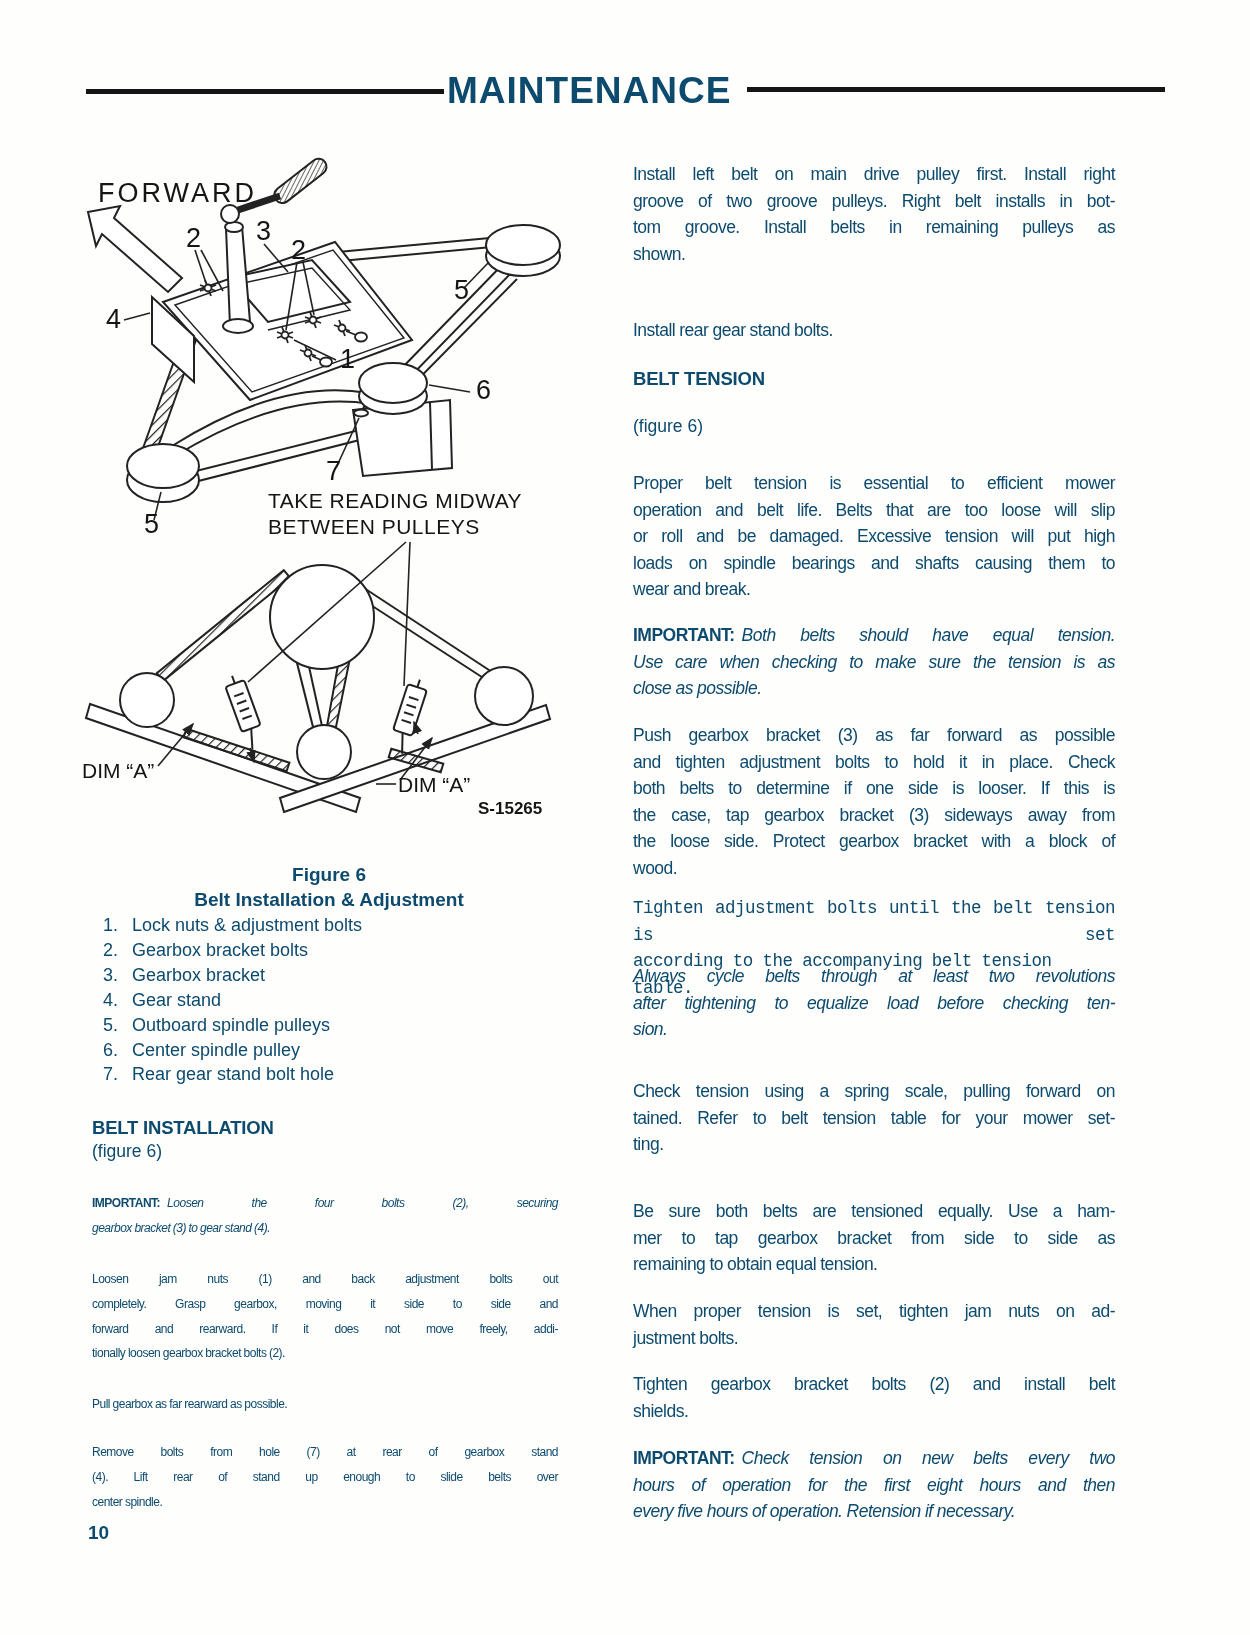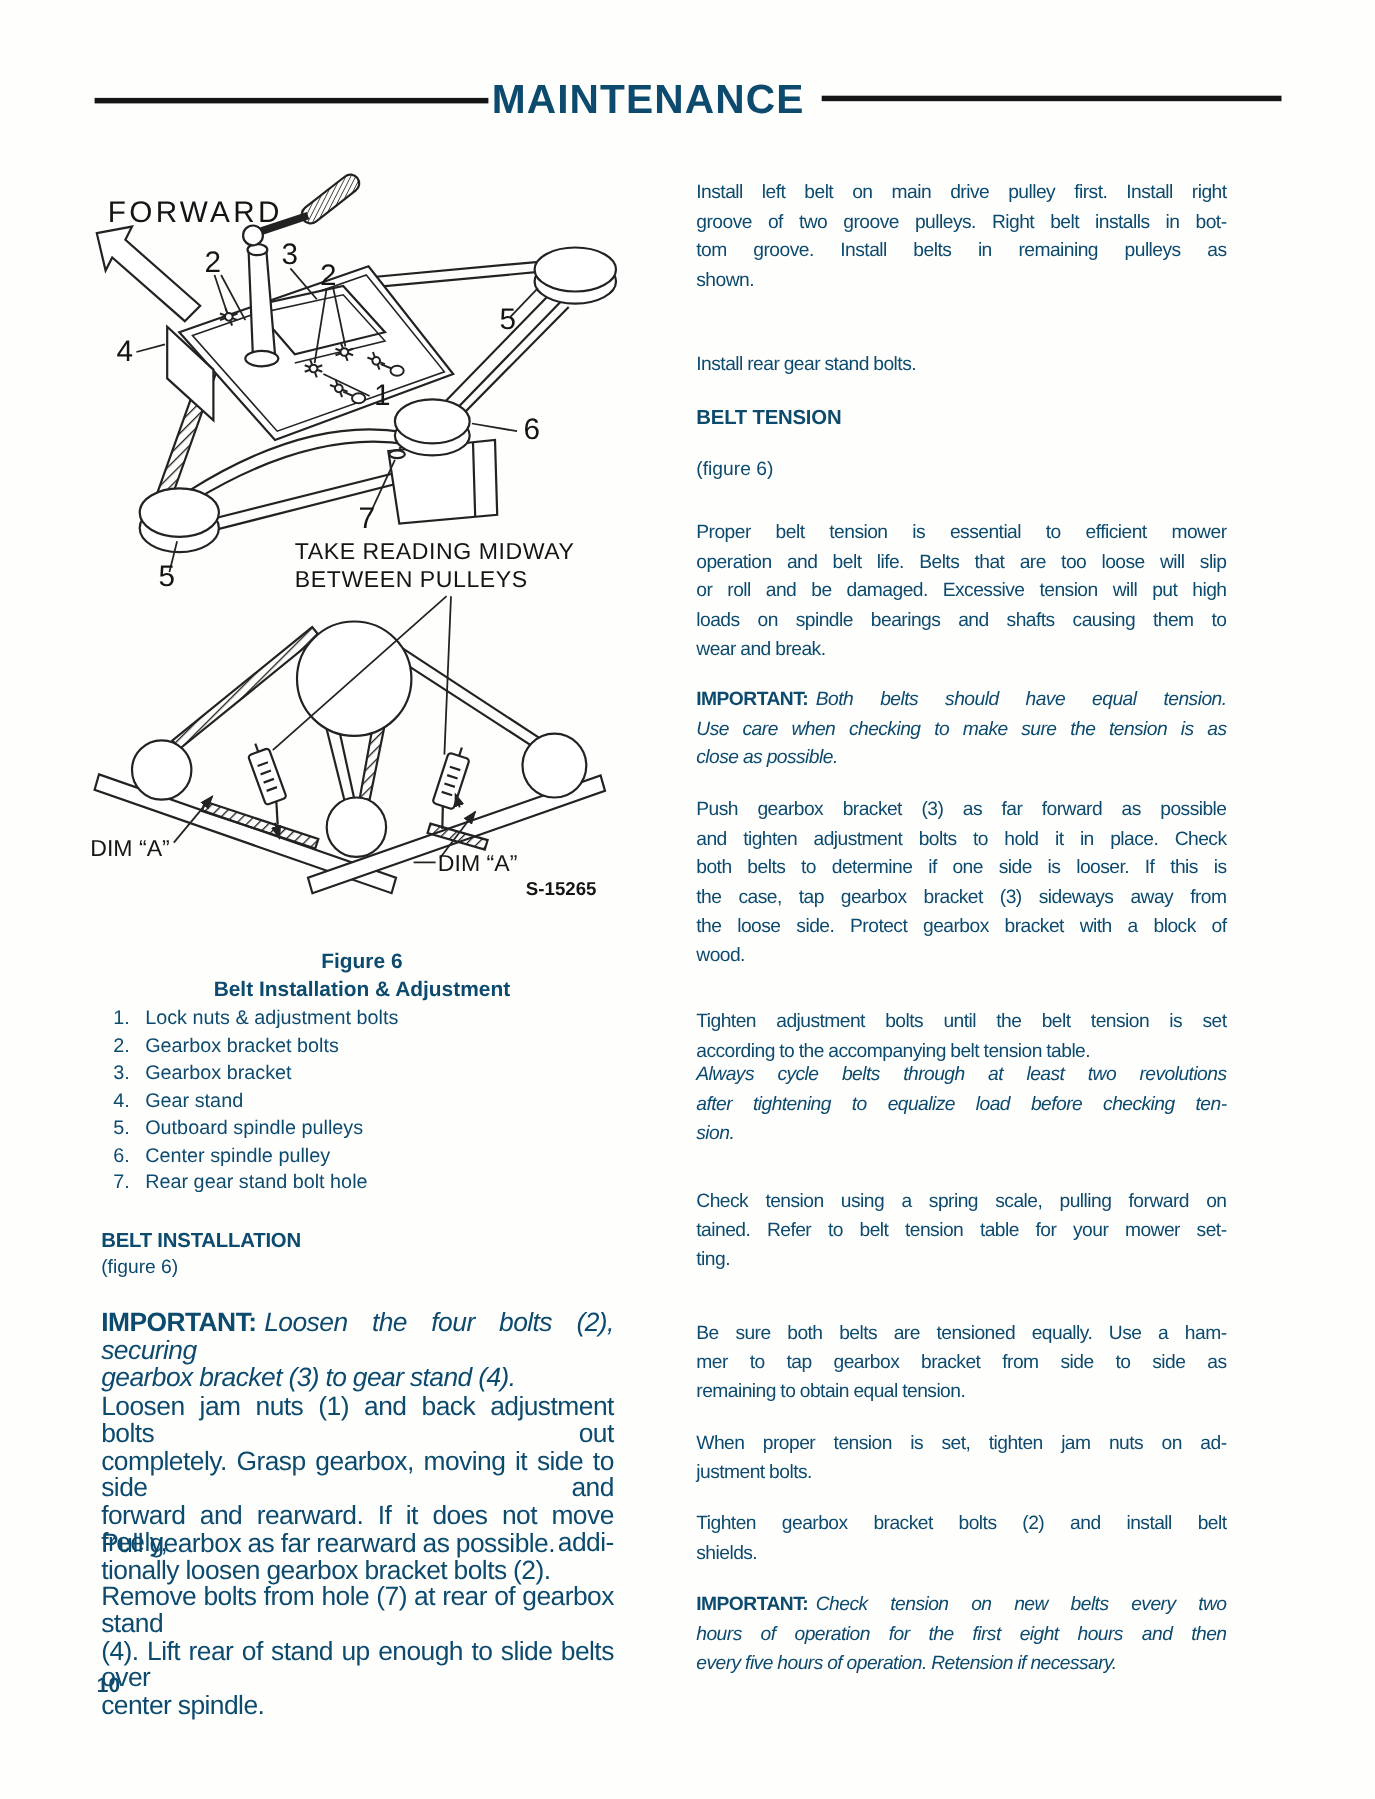--- a/index.html
+++ b/index.html
@@ -7,21 +7,21 @@
     position:relative;width:1250px;height:1635px;background:#fefefd;
     font-family:"Liberation Sans",sans-serif;color:#0c4a6e;overflow:hidden;
     margin:0 auto;
   }
   .title{position:absolute;left:447px;top:70px;font-size:37px;font-weight:bold;letter-spacing:1px;white-space:nowrap;}
   .rule{position:absolute;height:5px;background:#151515;}
   .rule-left{left:86px;top:89px;width:358px;}
   .rule-right{left:747px;top:87px;width:418px;}
 
   .para{position:absolute;}
-  .lcol{left:92px;width:466px;font-size:24px;line-height:24.8px;letter-spacing:-0.5px;word-spacing:-0.3px;}
+  .lcol{left:92px;width:466px;font-size:12px;line-height:24.8px;letter-spacing:-0.5px;word-spacing:-0.3px;}
   .rcol{left:633px;width:482px;font-size:17.5px;line-height:26.5px;letter-spacing:-0.5px;word-spacing:-0.3px;}
   .jline{text-align:justify;text-align-last:justify;}
   .jline.last{text-align:left;text-align-last:left;}
   .it{font-style:italic;}
   .impb{font-weight:bold;padding-right:7px;font-style:normal;}
   .sect-h{position:absolute;font-weight:bold;font-size:18.5px;letter-spacing:-0.2px;white-space:nowrap;}
   .sect-sub{position:absolute;font-size:17.5px;white-space:nowrap;}
   .cap-block{position:absolute;left:93px;top:862px;width:472px;text-align:center;font-weight:bold;font-size:19px;line-height:25px;}
   .fig-list{position:absolute;left:103px;top:913px;font-size:18px;line-height:24.9px;}
   .fig-list .row{display:flex;}
@@ -326,21 +326,21 @@
   </div>
 
   <div class="para rcol" style="top:722px;">
       <div class="jline">Push gearbox bracket (3) as far forward as possible</div>
       <div class="jline">and tighten adjustment bolts to hold it in place. Check</div>
       <div class="jline">both belts to determine if one side is looser. If this is</div>
       <div class="jline">the case, tap gearbox bracket (3) sideways away from</div>
       <div class="jline">the loose side. Protect gearbox bracket with a block of</div>
       <div class="jline last">wood.</div>
     </div>
-  <div class="para rcol" style="top:915px;">
+  <div class="para rcol" style="top:895px;font-family:Liberation Mono, monospace;">
       <div class="jline">Tighten adjustment bolts until the belt tension is set</div>
       <div class="jline last">according to the accompanying belt tension table.</div>
     </div>
   <div class="para rcol" style="top:963px;font-style:italic;">
       <div class="jline">Always cycle belts through at least two revolutions</div>
       <div class="jline">after tightening to equalize load before checking ten-</div>
       <div class="jline last">sion.</div>
     </div>
   <div class="para rcol" style="top:1078px;">
       <div class="jline">Check tension using a spring scale, pulling forward on</div>

